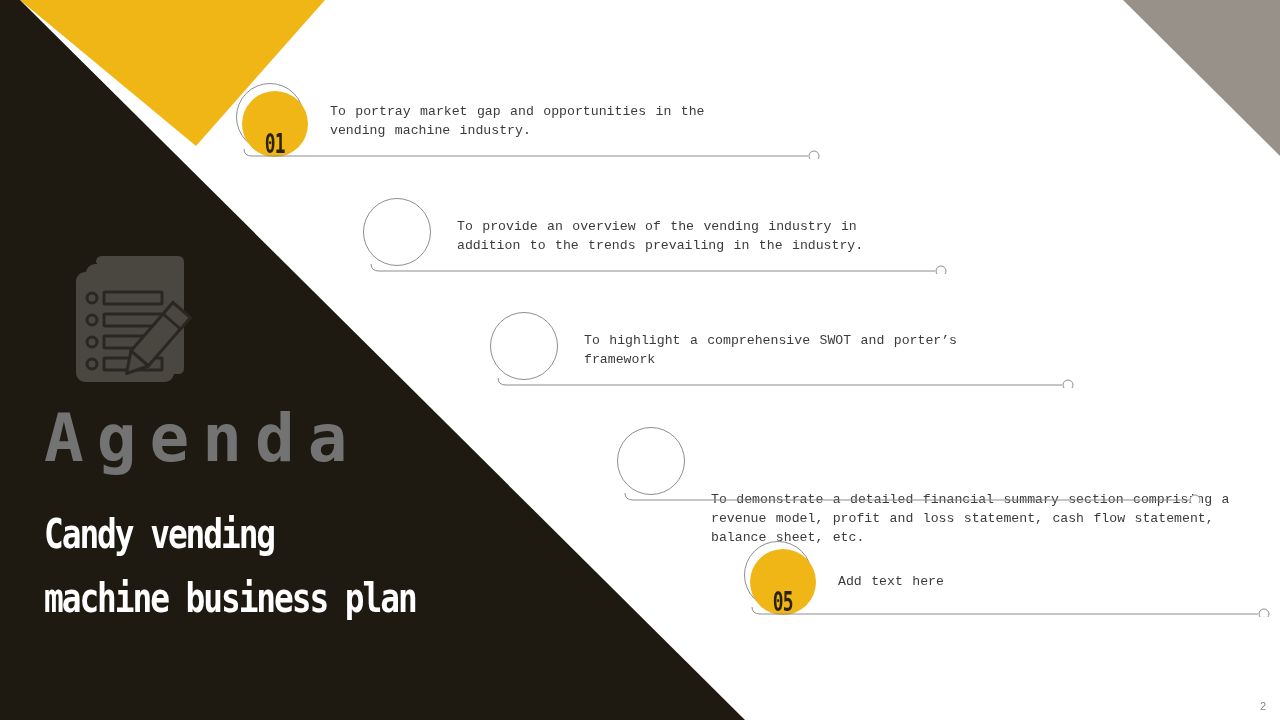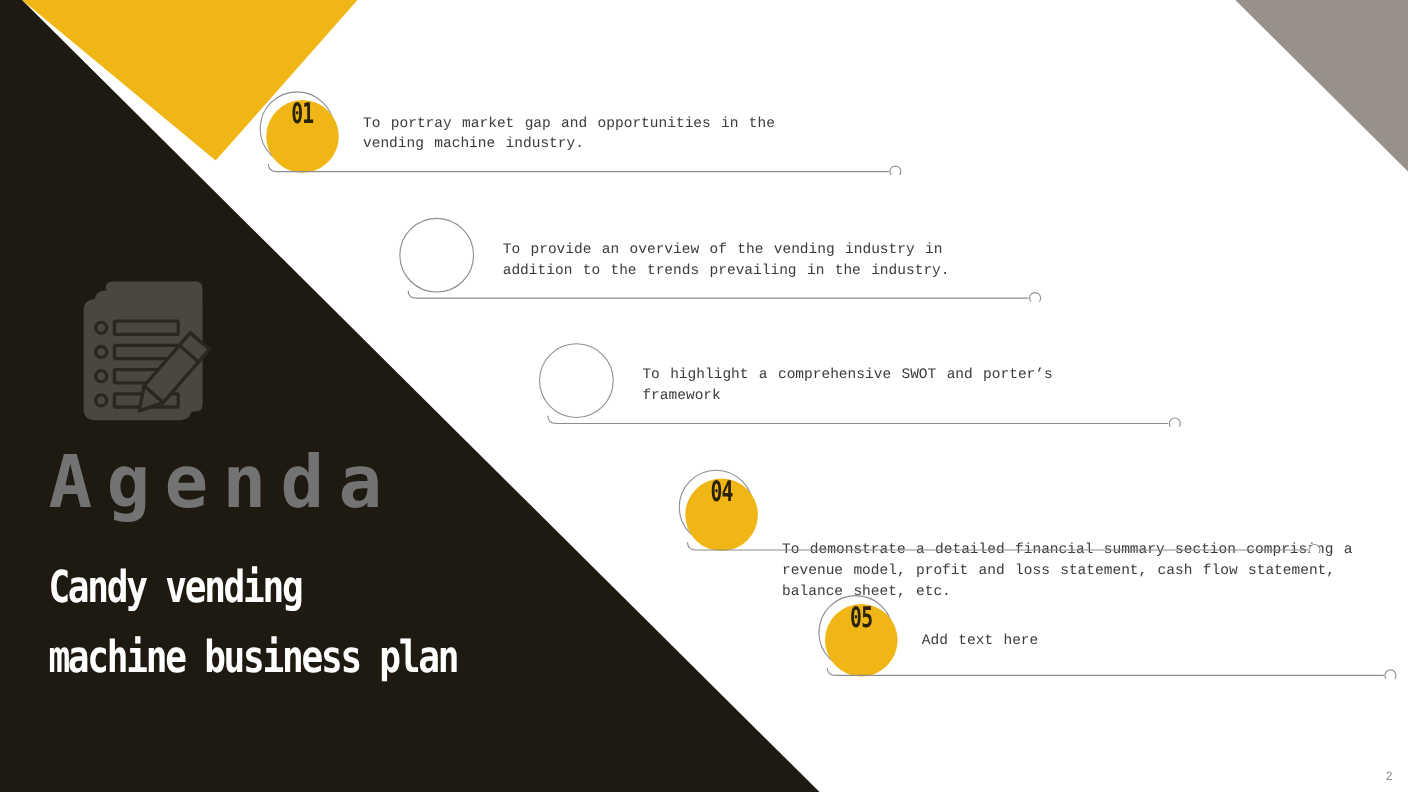--- a/index.html
+++ b/index.html
@@ -81,21 +81,21 @@
     border-radius:50%;
     background:transparent;
   }
   .badge-circle {
     position:absolute;
     left:6px; top:8px;
     width:66px; height:66px;
     border-radius:50%;
     background:#F0B615;
     display:flex;
-    align-items:flex-start;
+    align-items:flex-end;
     justify-content:center;
   }
   .badge-num {
     font-family:"DejaVu Sans Mono", monospace;
     font-size:23px;
     font-weight:bold;
     color:#2a2209;
     letter-spacing:-1px;
     transform:scaleX(0.78) scaleY(1.12);
   }
@@ -220,23 +220,20 @@
         <svg viewBox="0 0 578 12" width="578" height="12" xmlns="http://www.w3.org/2000/svg">
           <path d="M2 2 Q2 9 10 9 L566 9" fill="none" stroke="#8d8d94" stroke-width="1"></path>
           <circle cx="572" cy="9" r="5" fill="#ffffff" stroke="#8d8d94" stroke-width="1"></circle>
         </svg>
       </div>
     </div>
 
     <div class="agenda-item" style="left:617px; top:427px;">
       <div class="badge-wrap">
         <div class="badge-ring"></div>
-        <div class="badge-circle">
-          <span class="badge-num">04</span>
-        </div>
       </div>
       <div class="item-text" style="left:94px; top:19px; width:540px;margin-top:44px;">To demonstrate a detailed financial summary section comprising a revenue model, profit and loss statement, cash flow statement, balance sheet, etc.</div>
       <div class="item-rule" style="left:6px; top:64px; width:578px;">
         <svg viewBox="0 0 578 12" width="578" height="12" xmlns="http://www.w3.org/2000/svg">
           <path d="M2 2 Q2 9 10 9 L566 9" fill="none" stroke="#8d8d94" stroke-width="1"></path>
           <circle cx="572" cy="9" r="5" fill="#ffffff" stroke="#8d8d94" stroke-width="1"></circle>
         </svg>
       </div>
     </div>
 

